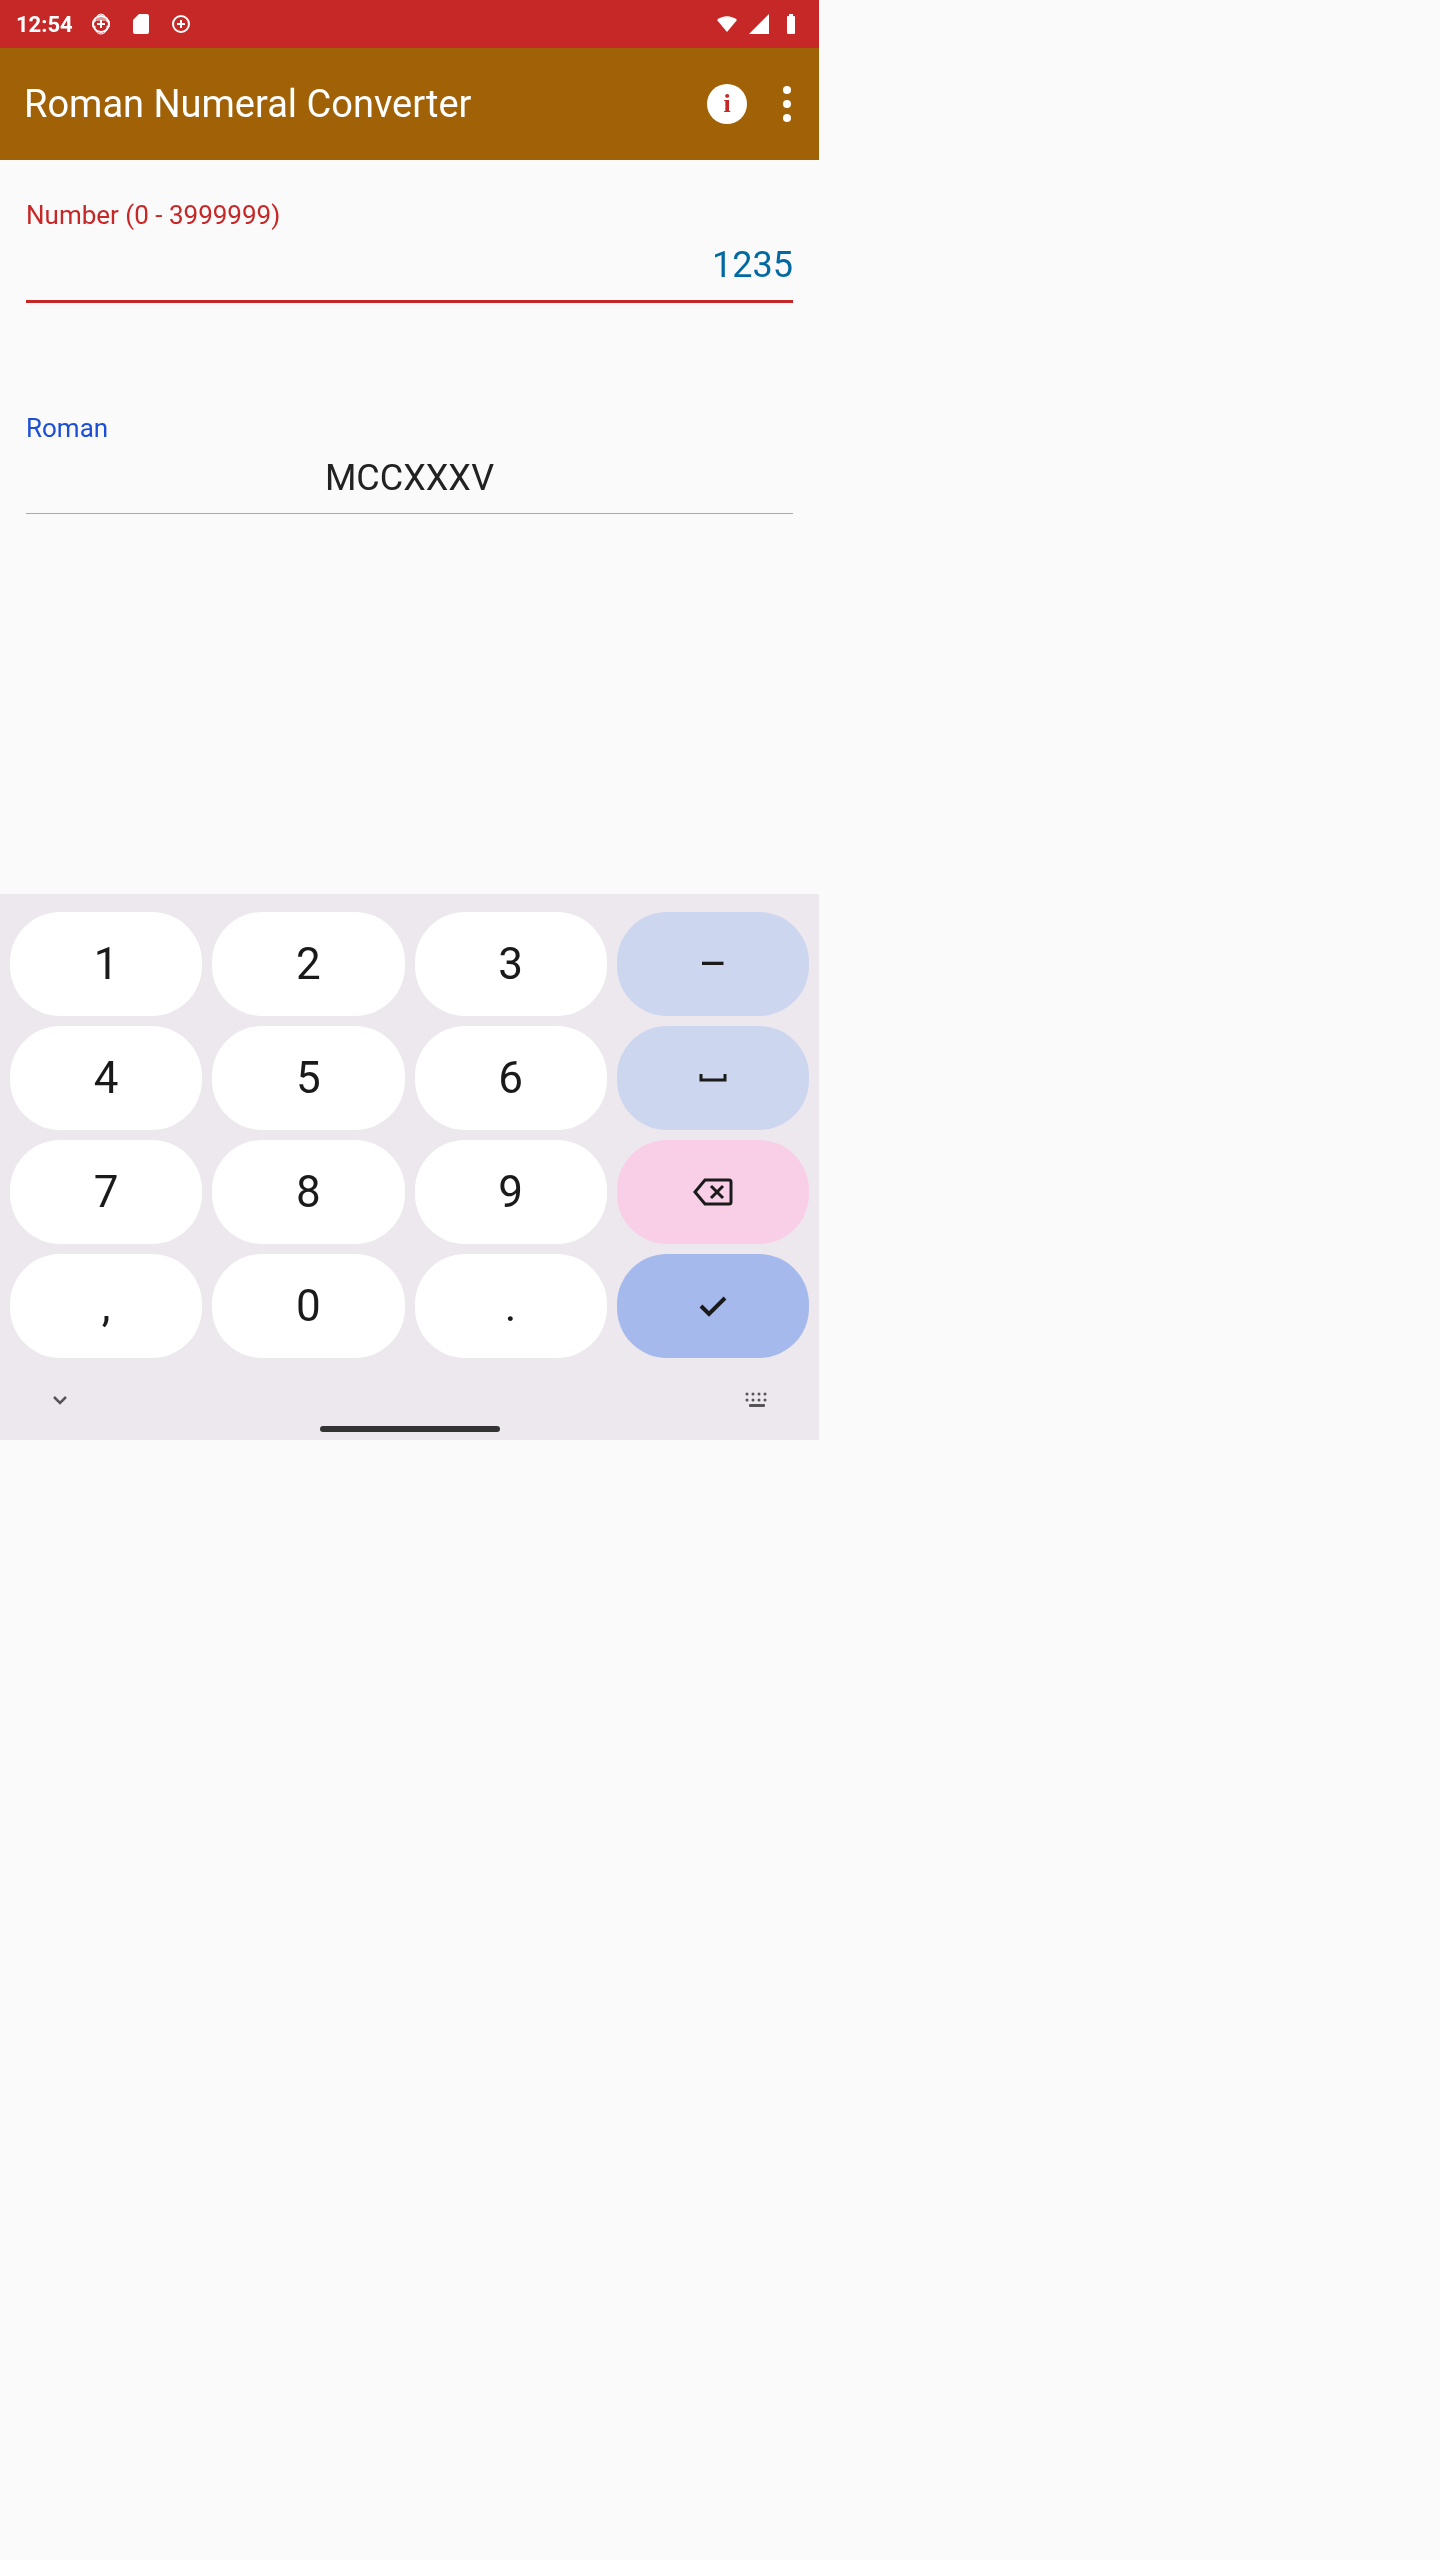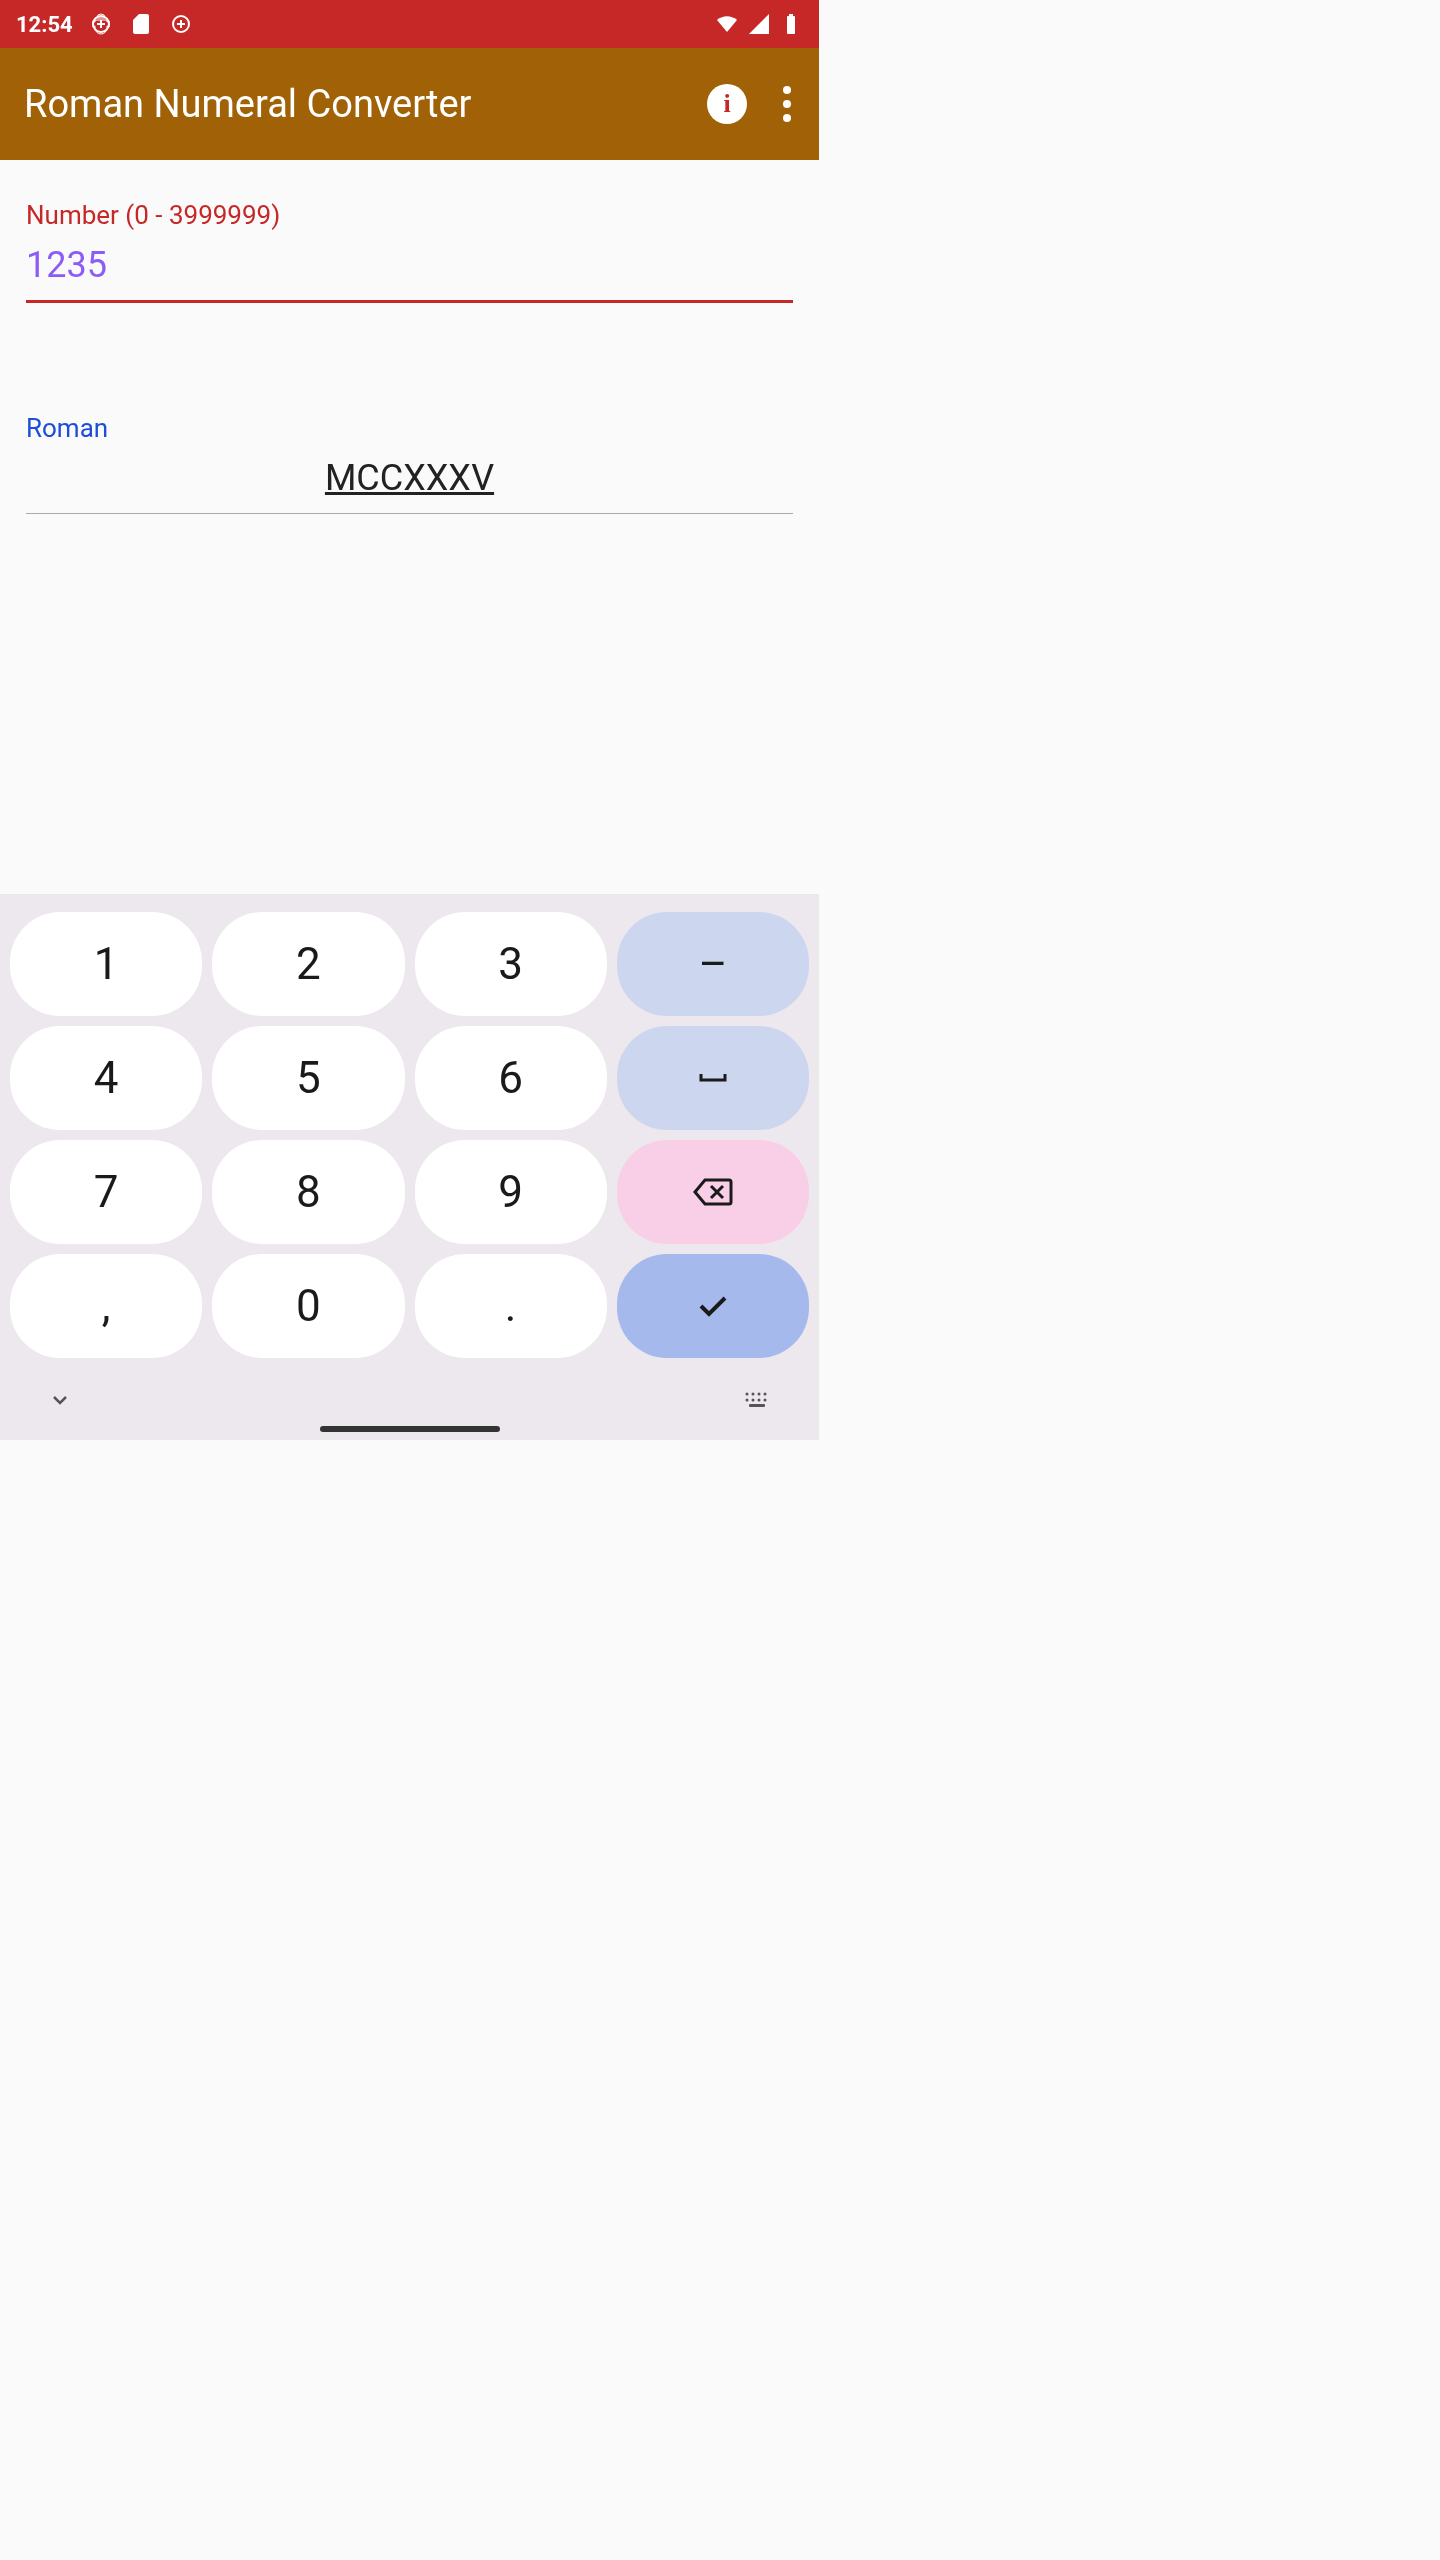--- a/index.html
+++ b/index.html
@@ -94,35 +94,34 @@
     }
     .field-label.inactive {
       color: #1d4ed8;
     }
     .field-input {
       width: 100%;
       border: none;
       border-bottom: 3px solid #c62828;
       background: transparent;
       font-size: 36px;
-      text-align: left;
+      text-align: right;
       padding: 8px 0 14px 0;
       outline: none;
-      color: #8b5cf6;
+      color: #0369a1;
     }
     .field-output {
       width: 100%;
       border: none;
       border-bottom: 1px solid #aaa;
       background: transparent;
       font-size: 36px;
       text-align: center;
       padding: 8px 0 14px 0;
       color: #222;
-      text-decoration: underline;
     }
     .field-group.output-group {
       margin-top: 110px;
     }
     .keyboard {
       position: absolute;
       bottom: 0;
       left: 0;
       right: 0;
       background: #ede7ee;

